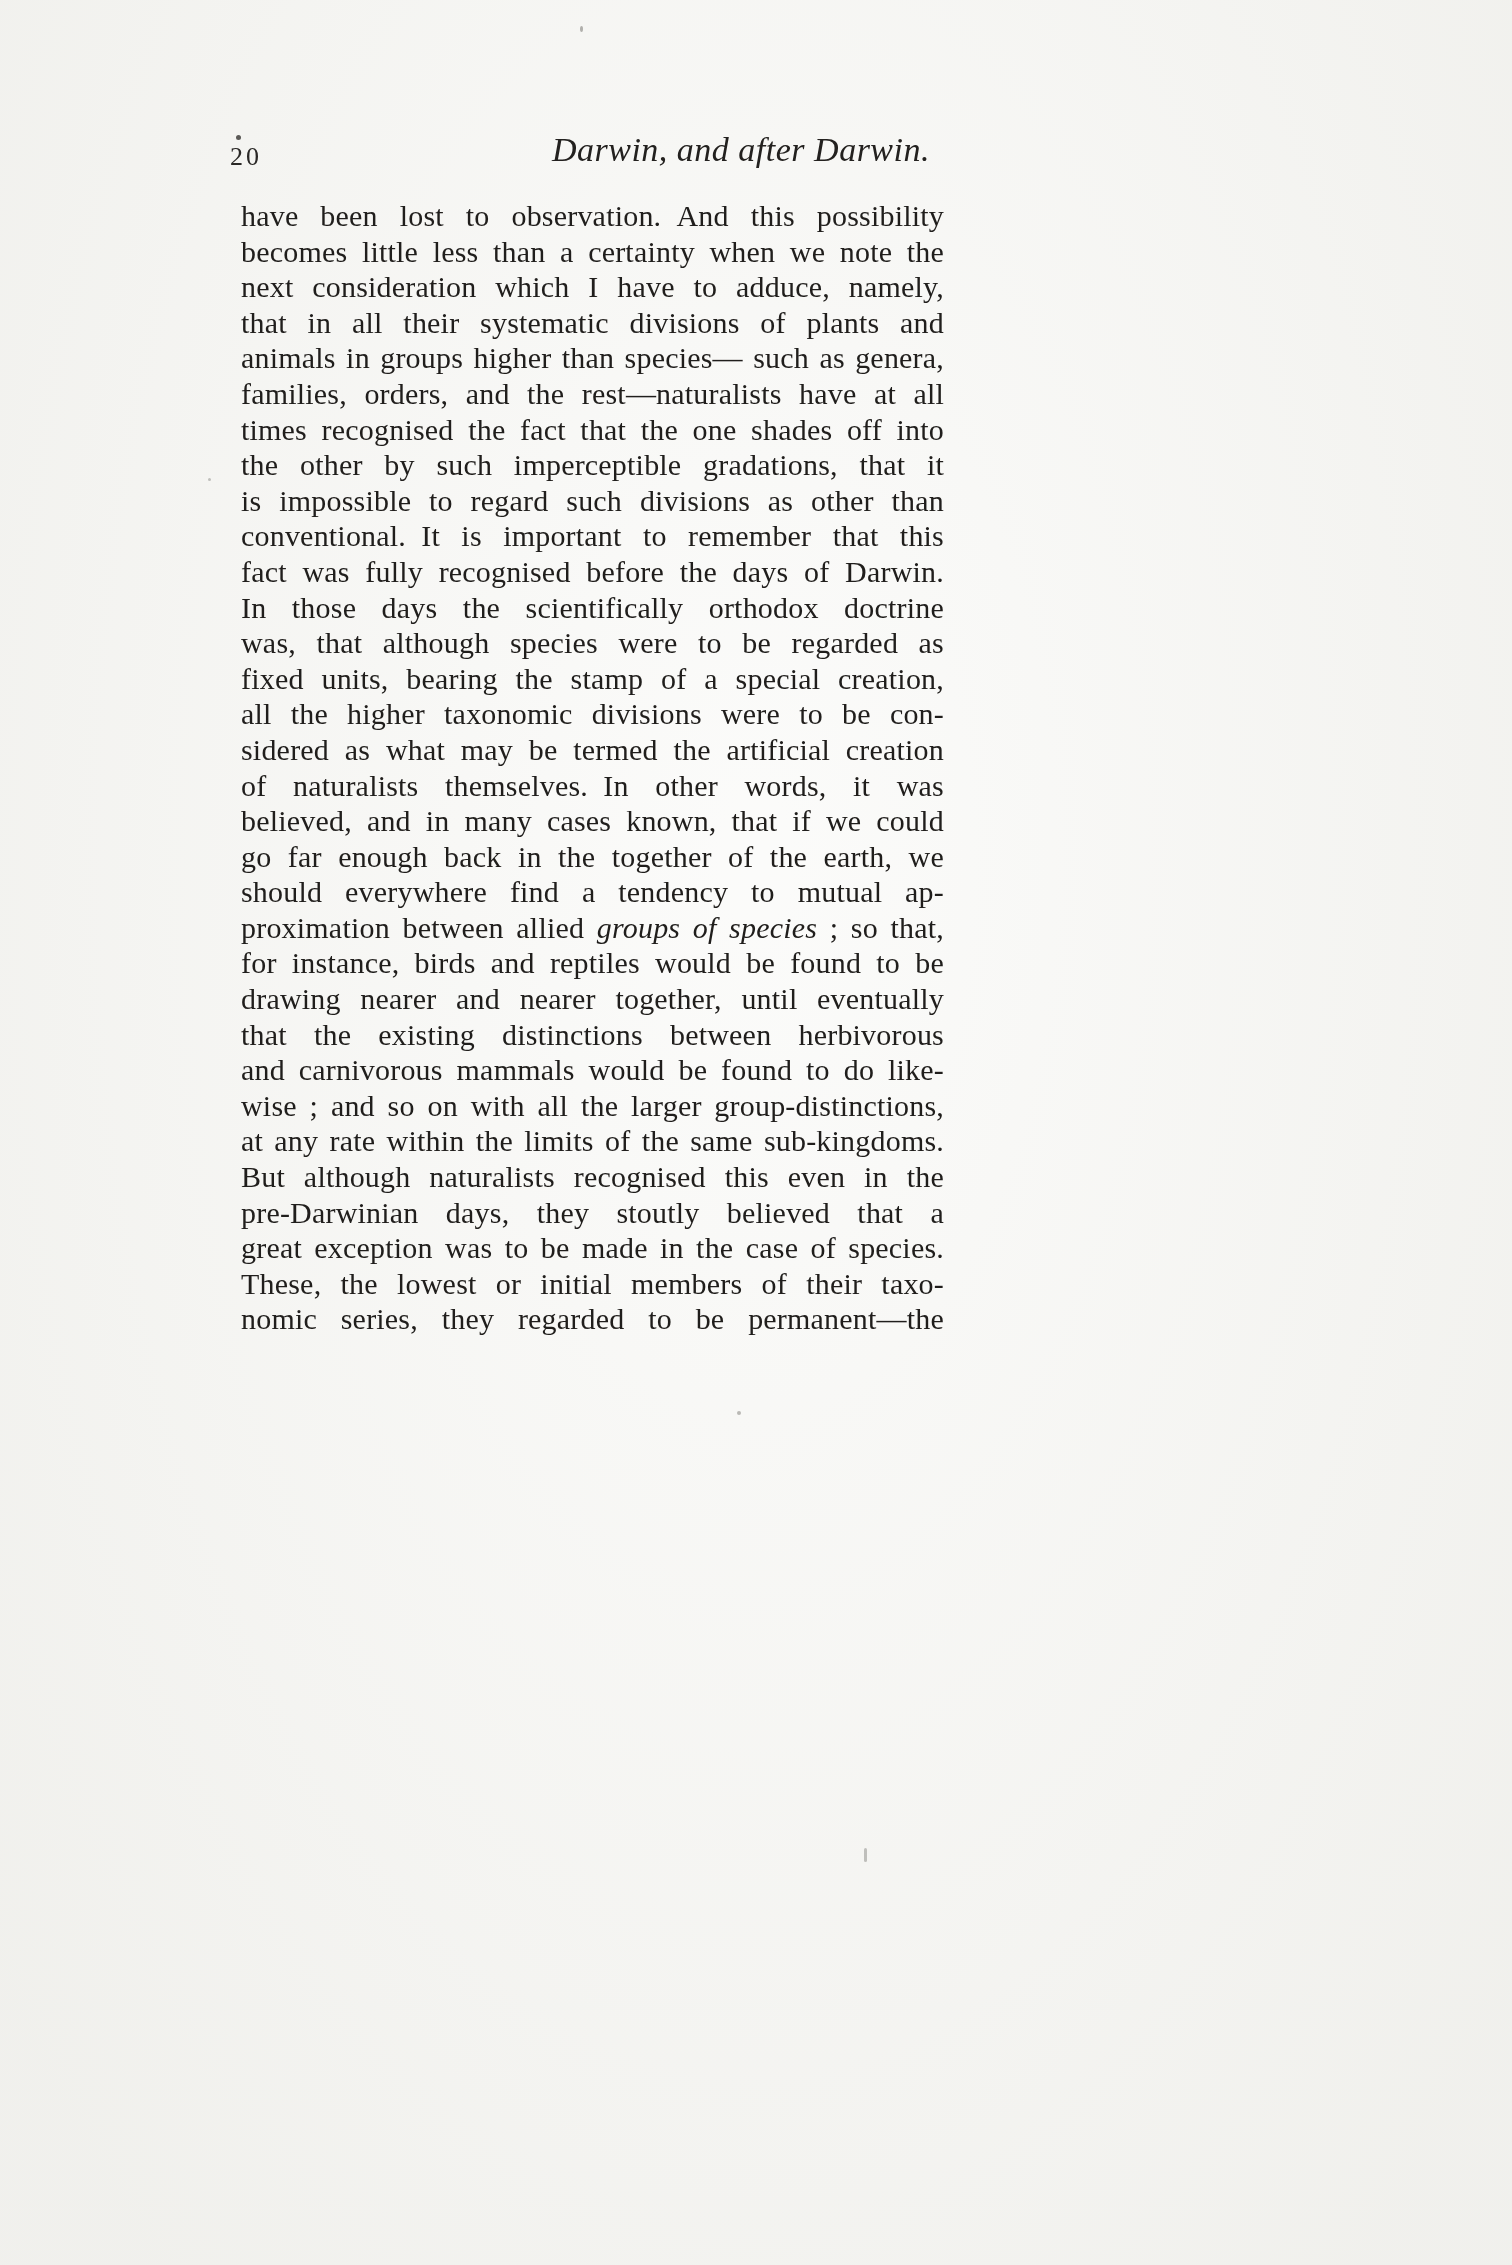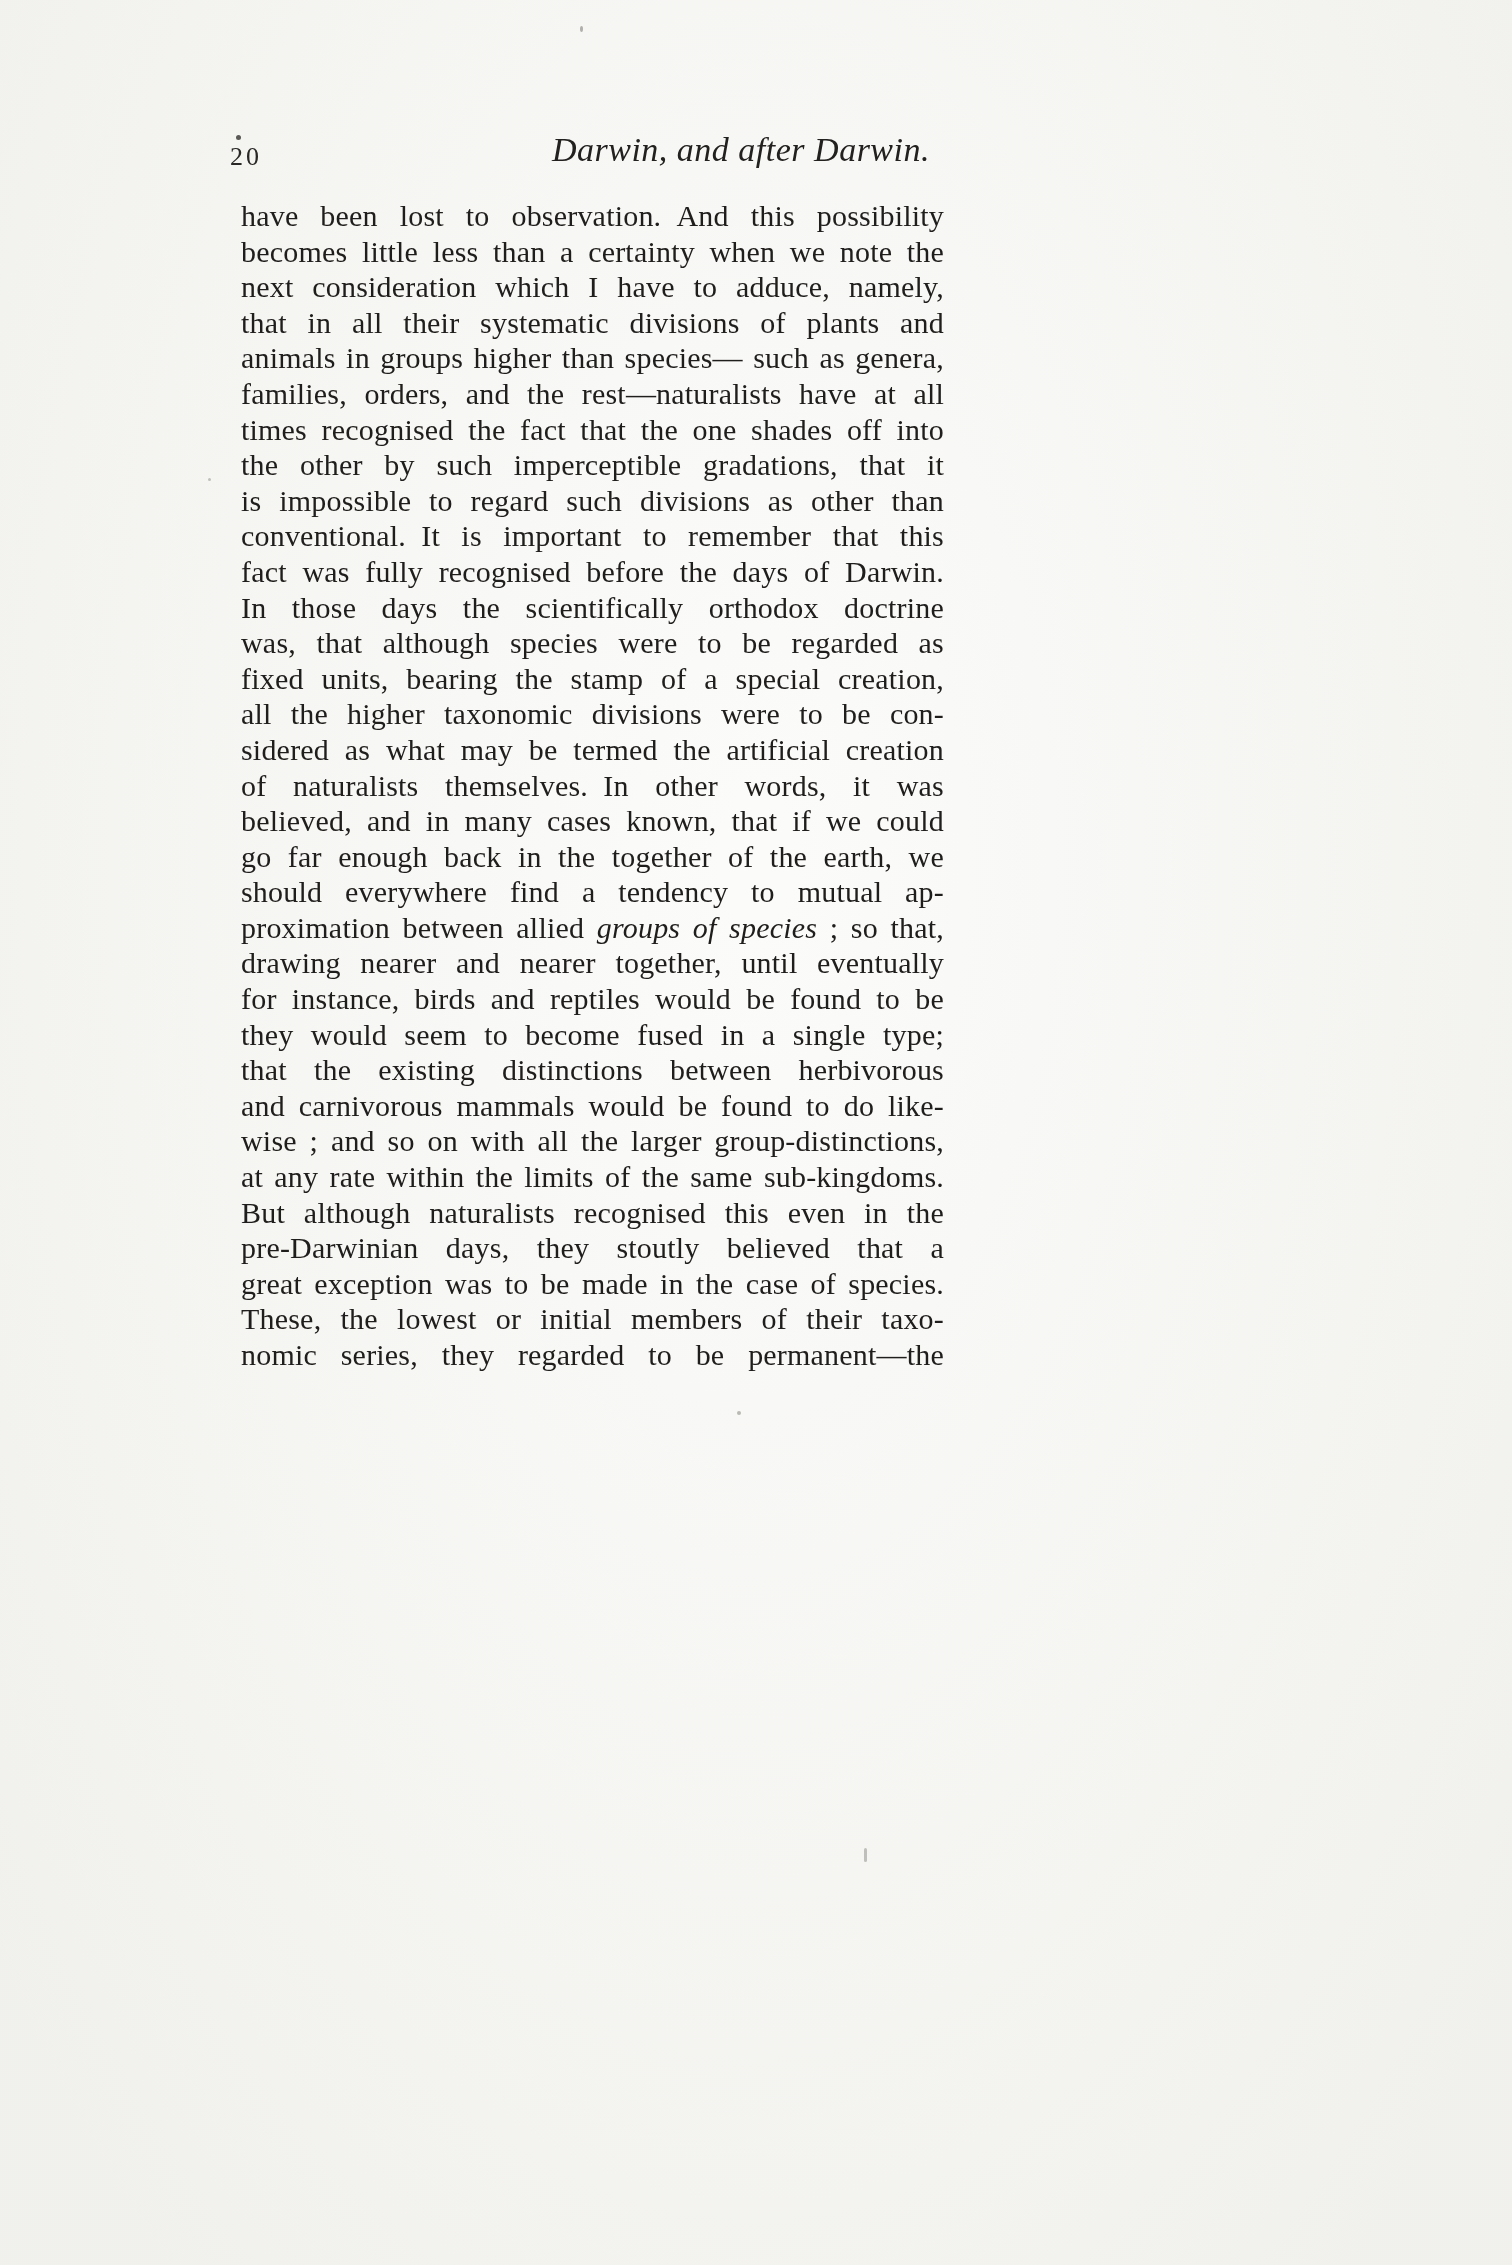--- a/index.html
+++ b/index.html
@@ -91,23 +91,22 @@
     <div class="line"><span>In those days the scientifically orthodox doctrine</span></div>
     <div class="line"><span>was, that although species were to be regarded as</span></div>
     <div class="line"><span>fixed units, bearing the stamp of a special creation,</span></div>
     <div class="line"><span>all the higher taxonomic divisions were to be con-</span></div>
     <div class="line"><span>sidered as what may be termed the artificial creation</span></div>
     <div class="line"><span>of naturalists themselves. In other words, it was</span></div>
     <div class="line"><span>believed, and in many cases known, that if we could</span></div>
     <div class="line"><span>go far enough back in the together of the earth, we</span></div>
     <div class="line"><span>should everywhere find a tendency to mutual ap-</span></div>
     <div class="line"><span>proximation between allied </span><i>groups of species</i><span> ; so that,</span></div>
+    <div class="line"><span>for instance, birds and reptiles would be found to be</span></div>
     <div class="line"><span>drawing nearer and nearer together, until eventually</span></div>
-    <div class="line"><span>for instance, birds and reptiles would be found to be</span></div>
-    <div class="line"><span>they would seem to become fused in a single type;</span></div>
     <div class="line"><span>that the existing distinctions between herbivorous</span></div>
     <div class="line"><span>and carnivorous mammals would be found to do like-</span></div>
     <div class="line"><span>wise ; and so on with all the larger group-distinctions,</span></div>
     <div class="line"><span>at any rate within the limits of the same sub-kingdoms.</span></div>
     <div class="line"><span>But although naturalists recognised this even in the</span></div>
     <div class="line"><span>pre-Darwinian days, they stoutly believed that a</span></div>
     <div class="line"><span>great exception was to be made in the case of species.</span></div>
     <div class="line"><span>These, the lowest or initial members of their taxo-</span></div>
     <div class="line"><span>nomic series, they regarded to be permanent—the</span></div>
   </div>

